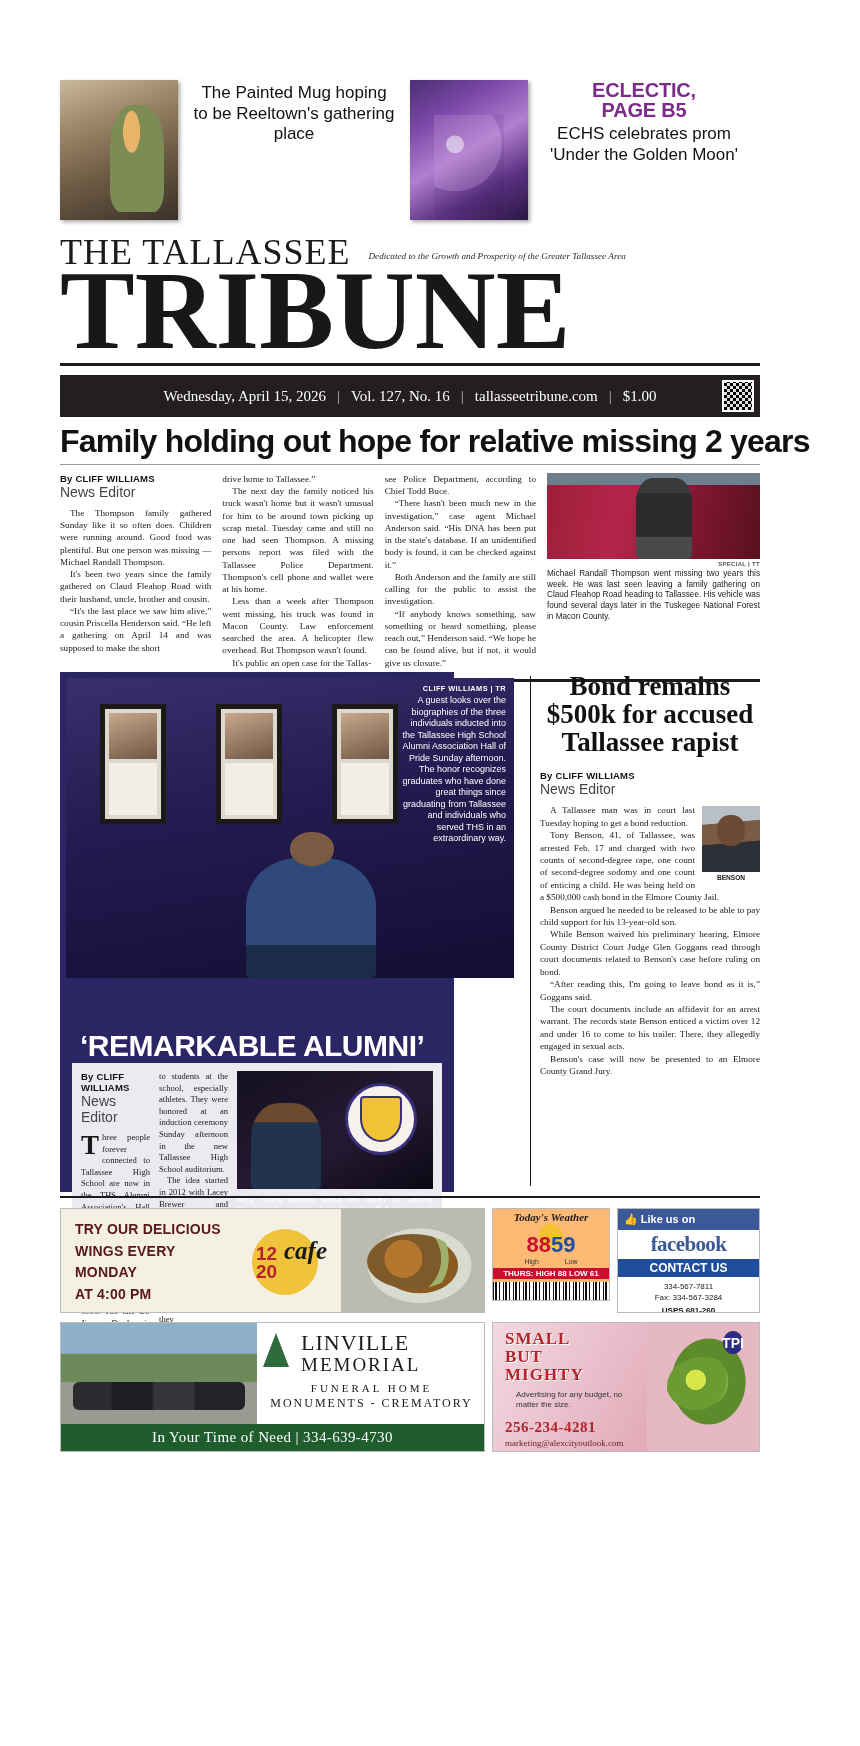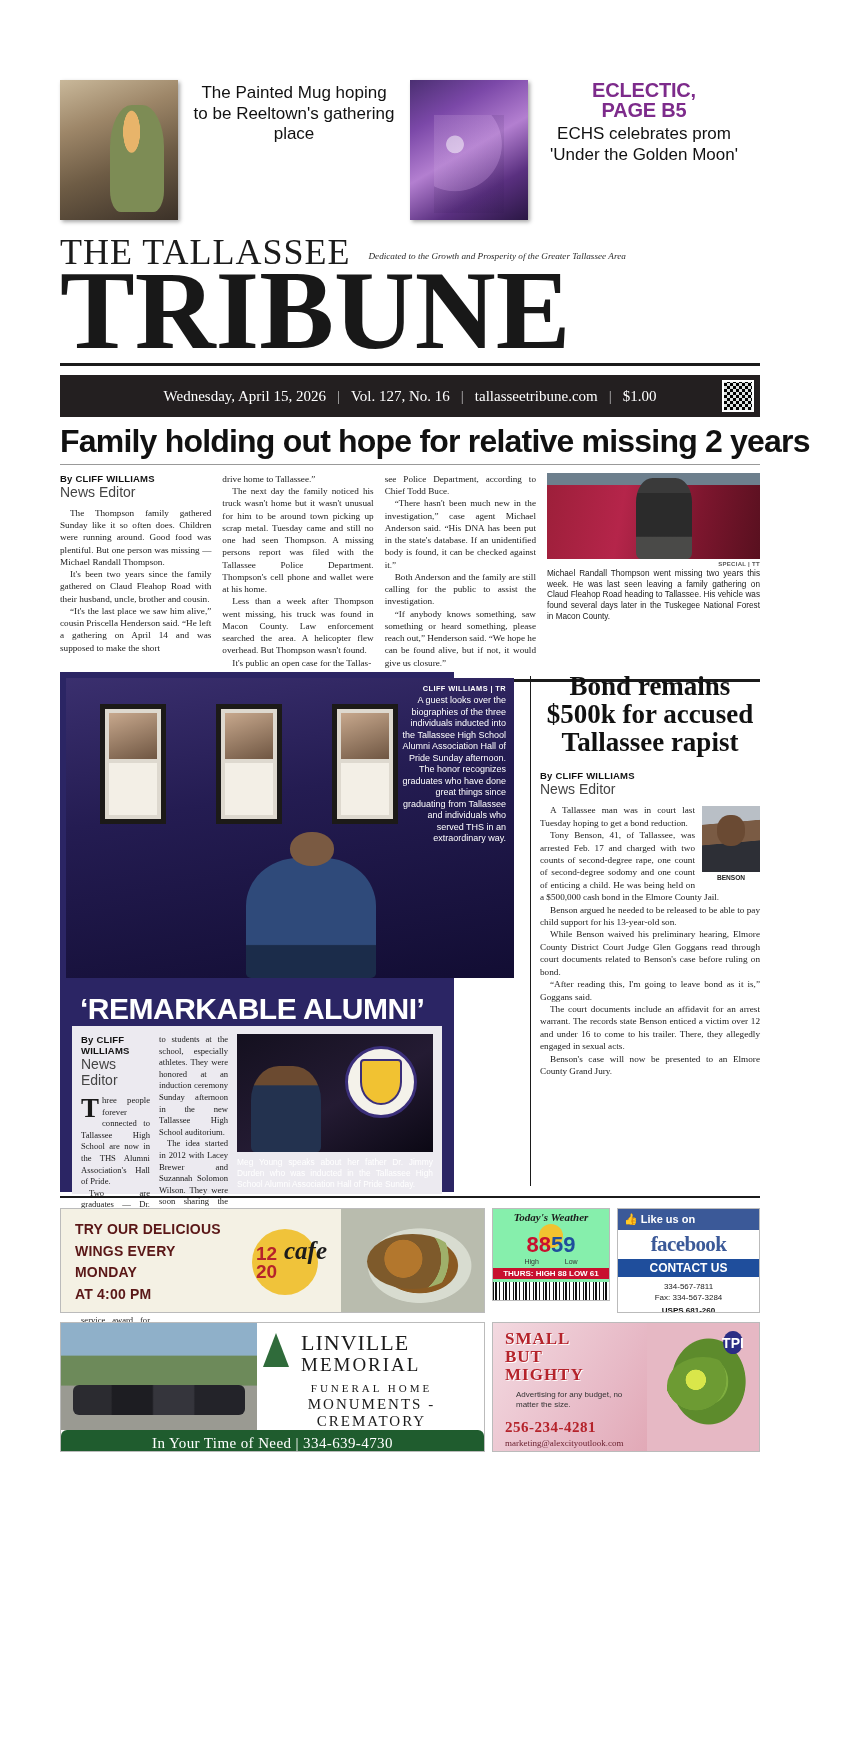--- a/index.html
+++ b/index.html
@@ -168,20 +168,21 @@
     font-size:7.4px; font-weight:bold; letter-spacing:.4px; margin-bottom:2px;
   }
   .al-credit-text {
     font-family:"Liberation Sans", sans-serif;
     font-size:9px; line-height:1.28;
   }
   .al-title {
     font-family:"Liberation Sans", sans-serif;
     font-weight:bold; font-size:30px; color:#fff; letter-spacing:-.5px;
     padding:14px 0 0 14px;
+    margin-top:37px;
   }
   .al-sub {
     font-family:"Liberation Serif", serif; font-style:italic;
     font-size:17px; color:#fff; padding:3px 0 10px 14px;
   }
   .al-white {
     background:#eceaf0; margin:0 6px 0 6px; padding:8px 9px; height:168px;
     display:flex; gap:9px;
   }
   .al-c { width:95px; }
@@ -289,21 +290,21 @@
     position:relative;
   }
   .wings-photo:after{
     content:""; position:absolute; left:18%; top:24%; width:64%; height:54%;
     background: radial-gradient(circle at 40% 45%, #b3772d 0 30%, #7e5a2b 31% 60%, #9fb06a 61% 72%, transparent 73%);
     border-radius:50%;
   }
 
   .ad-weather {
     position:absolute; left:492px; top:1208px; width:118px; height:93px;
-    border:1px solid #bbb; background:#86efac; text-align:center; overflow:hidden;
+    border:1px solid #bbb; background:#fdba74; text-align:center; overflow:hidden;
   }
   .wx-title {
     font-family:"Liberation Serif", serif; font-style:italic; font-weight:bold;
     font-size:11px; color:#1b1b1b; margin-top:2px;
   }
   .wx-sun {
     width:24px; height:24px; border-radius:50%; background:#f2c230;
     margin:1px auto 0;
   }
   .wx-nums { display:flex; justify-content:center; margin-top:-16px; }
@@ -371,26 +372,26 @@
   }
   .lv-name2 {
     font-family:"Liberation Serif", serif; font-size:19px; color:#1b1b1b;
     letter-spacing:2px; margin-left:34px;
   }
   .lv-sub {
     font-family:"Liberation Serif", serif; font-size:11px; letter-spacing:3px;
     color:#1b1b1b; text-align:center; margin-top:6px;
   }
   .lv-sub2 {
-    font-family:"Liberation Serif", serif; font-size:15px; letter-spacing:2px;
+    font-family:"Liberation Serif", serif; font-size:12px; letter-spacing:2px;
     color:#1b1b1b; text-align:center; margin-top:2px;
   }
   .lv-bar {
     background:#1f5c2e; color:#fff; text-align:center; padding:5px 0;
-    font-family:"Liberation Serif", serif; font-size:15px; letter-spacing:.4px;border-radius:6px;
+    font-family:"Liberation Serif", serif; font-size:15px; letter-spacing:.4px;
   }
 
   .ad-gecko {
     position:absolute; left:492px; top:1322px; width:268px; height:130px;
     border:1px solid #bbb; overflow:hidden;
     background: linear-gradient(120deg,#f3d9e0 0%, #e7b9c6 45%, #d9909f 100%);
     position:absolute;
   }
   .gk-title {
     font-family:"Liberation Serif", serif; font-weight:bold; font-size:17px;

